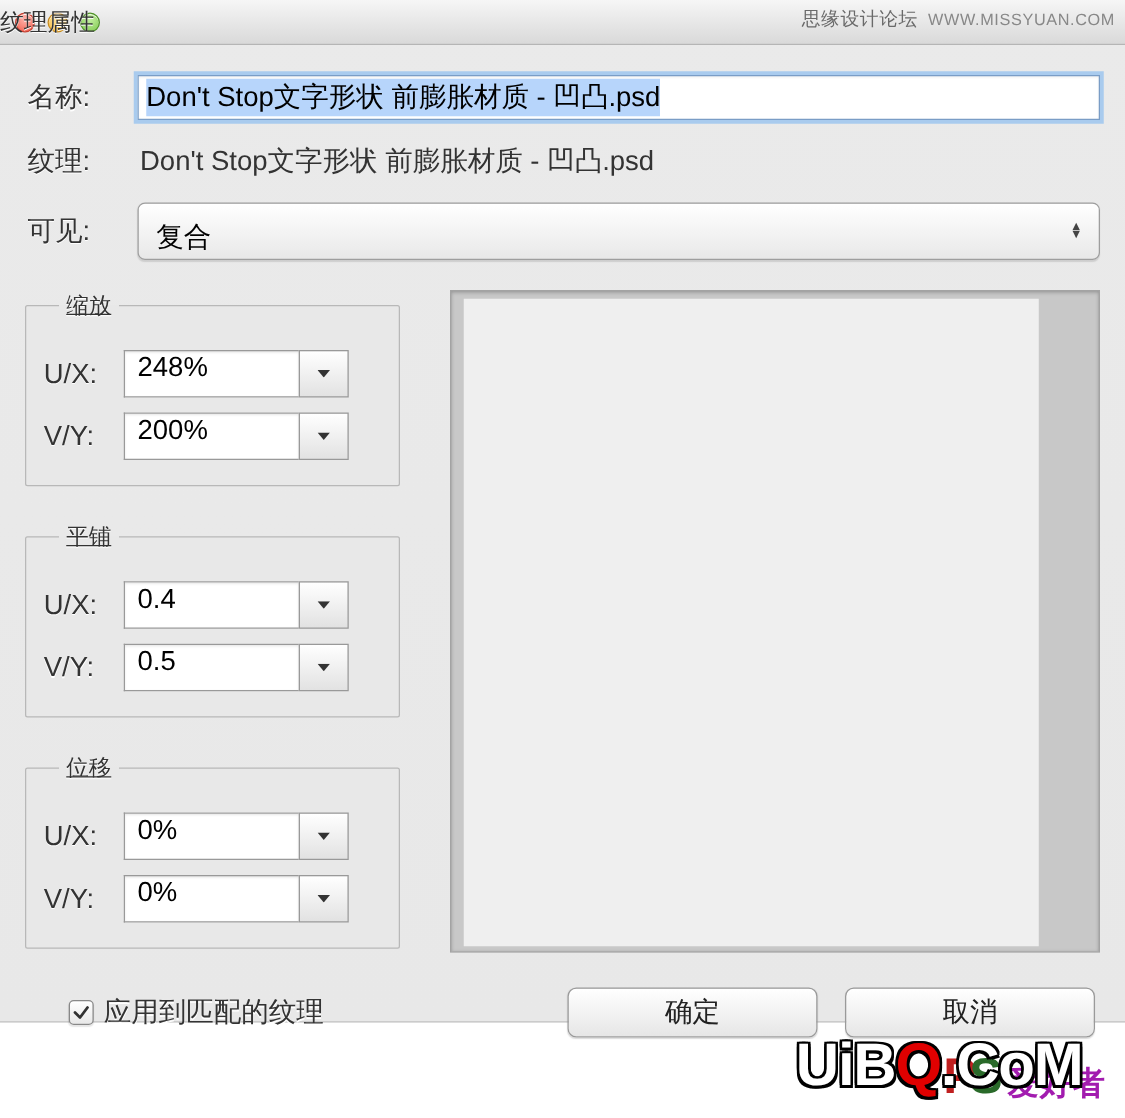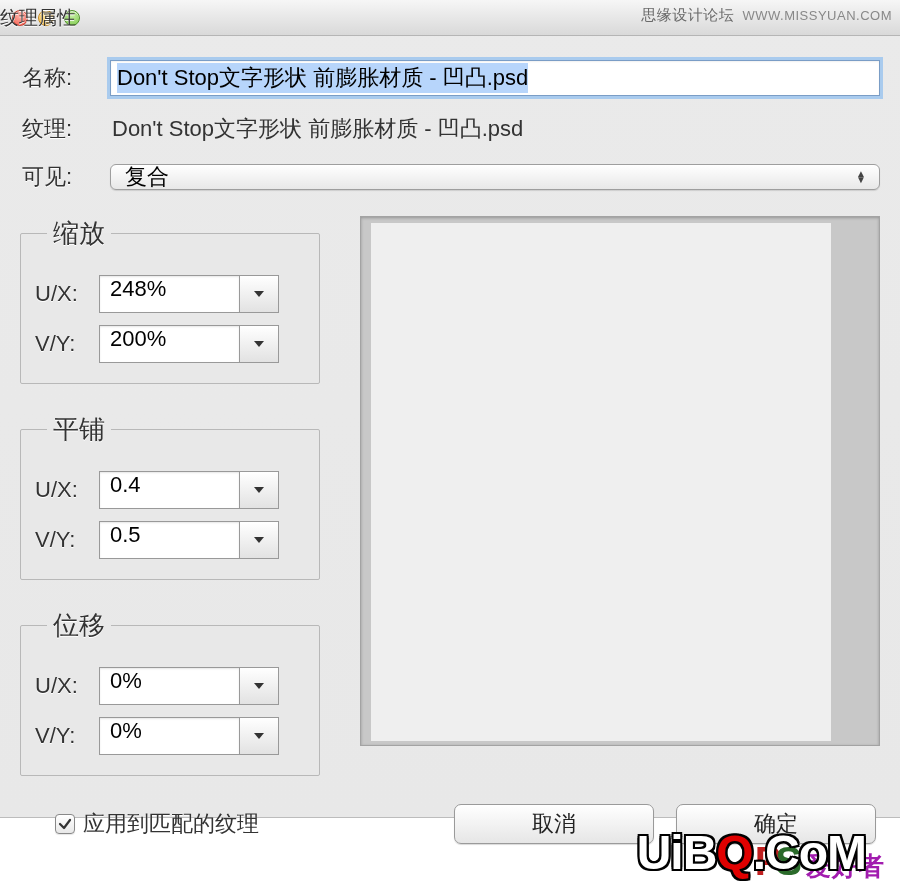--- a/index.html
+++ b/index.html
@@ -95,27 +95,26 @@
     padding: 2px 6px;
   }
   .name-input .sel {
     background: #b7d5fb;
     display: inline-block;
     line-height: 30px;
   }
 
   .visible-select {
     flex: 1;
-    height: 26px;
+    height: 46px;
     border: 1px solid #9e9e9e;
     border-radius: 6px;
     background: linear-gradient(#ffffff, #e8e8e8);
     box-shadow: 0 1px 1px rgba(0,0,0,0.12), inset 0 1px 0 #fff;
     display: flex;
-    align-items: center;
     padding: 12px 14px;
     font-size: 22px;
     position: relative;
   }
   .visible-select .arrows {
     position: absolute;
     right: 10px; top: 50%;
     transform: translateY(-50%);
     width: 16px;
     line-height: 6px;
@@ -136,25 +135,26 @@
     gap: 28px;
   }
 
   fieldset.group {
     border: 1px solid #b8b8b8;
     border-radius: 2px;
     padding: 18px 14px 20px 14px;
     background: #e8e8e8;
   }
   fieldset.group legend {
-    font-size: 26px;
+    font-size: 18px;
     color: #333;
     padding: 0 6px;
     margin-left: 12px;
     text-shadow: 0 1px 0 #fff;
+    text-decoration: underline;
   }
   .num-row {
     display: flex;
     align-items: center;
     margin-top: 6px;
     margin-bottom: 12px;
   }
   .num-row:last-child { margin-bottom: 0; }
   .num-row .nl {
     width: 64px;
@@ -412,24 +412,24 @@
       <label class="checkbox-wrap">
         <span class="checkbox">
           <svg viewBox="0 0 14 14">
             <path d="M2 7 L6 11 L12 3" stroke="#333" stroke-width="2.2" fill="none" stroke-linecap="round" stroke-linejoin="round"></path>
           </svg>
         </span>
         <span>应用到匹配的纹理</span>
       </label>
       <div class="footer-buttons">
         <div class="btn">
+            <span>确定</span>
+          </div>
+        <div class="btn">
             <span>取消</span>
-          </div>
-        <div class="btn">
-            <span>确定</span>
           </div>
       </div>
     </div>
 
   </div>
 </div>
 
 <div class="bottom-watermark">
   <span class="ps1">P</span>
     <span class="ps2">S</span>

